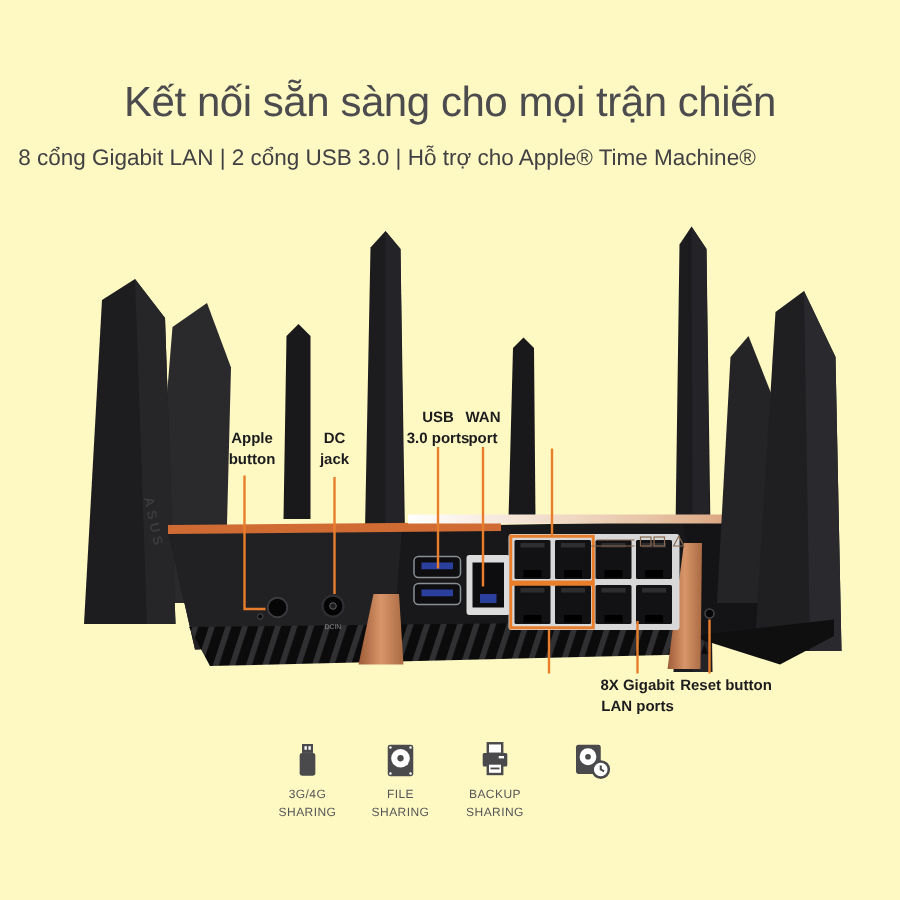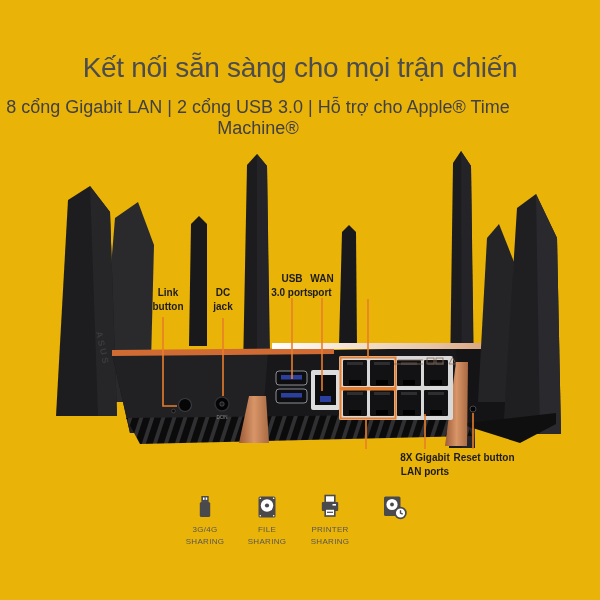--- a/index.html
+++ b/index.html
@@ -1,21 +1,21 @@
 <!DOCTYPE html>
 <html><head>
 <meta charset="utf-8">
 <style>
   html,body{margin:0;padding:0;background:#fff;}
-  .canvas{position:relative;width:600px;height:600px;background:#eab308;overflow:hidden;
+  .canvas{position:relative;width:600px;height:600px;background:#fef9c3;overflow:hidden;
           font-family:"Liberation Sans",sans-serif;}
   .title{position:absolute;left:0;top:52px;width:600px;text-align:center;
          font-size:28px;font-weight:300;letter-spacing:-0.3px;color:#4c4c4e;}
   .subtitle{position:absolute;left:0;top:97px;width:516px;text-align:center;
-         font-size:18px;font-weight:400;color:#414043;}
+         font-size:15px;font-weight:400;color:#414043;}
   .router-svg{position:absolute;left:0;top:0;width:600px;height:600px;}
   .callout{position:absolute;transform:translateX(-50%);text-align:center;white-space:nowrap;
          font-size:10px;font-weight:bold;line-height:1.35;color:#1c1c1e;}
   .callout span{display:block;}
   .feature{position:absolute;top:492px;width:64px;text-align:center;}
   .feature .ficon{height:28px;display:flex;align-items:flex-end;justify-content:center;}
   .feature .flabel{margin-top:4px;font-size:8px;font-weight:normal;line-height:1.5;
          letter-spacing:0.3px;color:#555658;}
   .feature .flabel span{display:block;}
 </style>
@@ -162,21 +162,21 @@
       <line x1="292" y1="298" x2="292" y2="379"></line>
       <line x1="322" y1="298" x2="322" y2="391"></line>
       <line x1="368" y1="299" x2="368" y2="357"></line>
       <line x1="366" y1="420" x2="366" y2="449"></line>
       <line x1="425" y1="414" x2="425" y2="449"></line>
       <line x1="473" y1="413" x2="473" y2="449"></line>
     </g>
   </svg>
 
   <div class="callout" style="left:168px;top:286px">
-    <span>Link</span>
+    <span>Apple</span>
     <span>button</span>
   </div>
   <div class="callout" style="left:223px;top:286px">
     <span>DC</span>
     <span>jack</span>
   </div>
   <div class="callout" style="left:292px;top:272px">
     <span>USB</span>
     <span>3.0 ports</span>
   </div>
@@ -230,21 +230,21 @@
     <div class="ficon">
       <svg width="24" height="26" viewBox="0 0 24 26">
         <rect x="7.2" y="1.5" width="9.6" height="7" fill="#fff" stroke="#4a4a4c" stroke-width="1.6"></rect>
         <rect x="3.8" y="8" width="16.4" height="9" rx="1" fill="#4a4a4c"></rect>
         <rect x="14.5" y="10" width="3.5" height="1.6" fill="#fff"></rect>
         <rect x="7.2" y="15" width="9.6" height="7" fill="#fff" stroke="#4a4a4c" stroke-width="1.6"></rect>
         <line x1="9" y1="18.3" x2="15" y2="18.3" stroke="#4a4a4c" stroke-width="1.2"></line>
       </svg>
     </div>
     <div class="flabel">
-      <span>PRINTER</span>
+      <span>BACKUP</span>
       <span>SHARING</span>
     </div>
   </div>
 
   <div class="feature" style="left:362px">
     <div class="ficon">
       <svg width="26" height="26" viewBox="0 0 26 26">
         <rect x="3" y="2.5" width="16.5" height="19.5" rx="1.6" fill="#4a4a4c"></rect>
         <circle cx="11" cy="10.5" r="5.6" fill="#fff"></circle>
         <circle cx="11" cy="10.5" r="1.9" fill="#4a4a4c"></circle>

